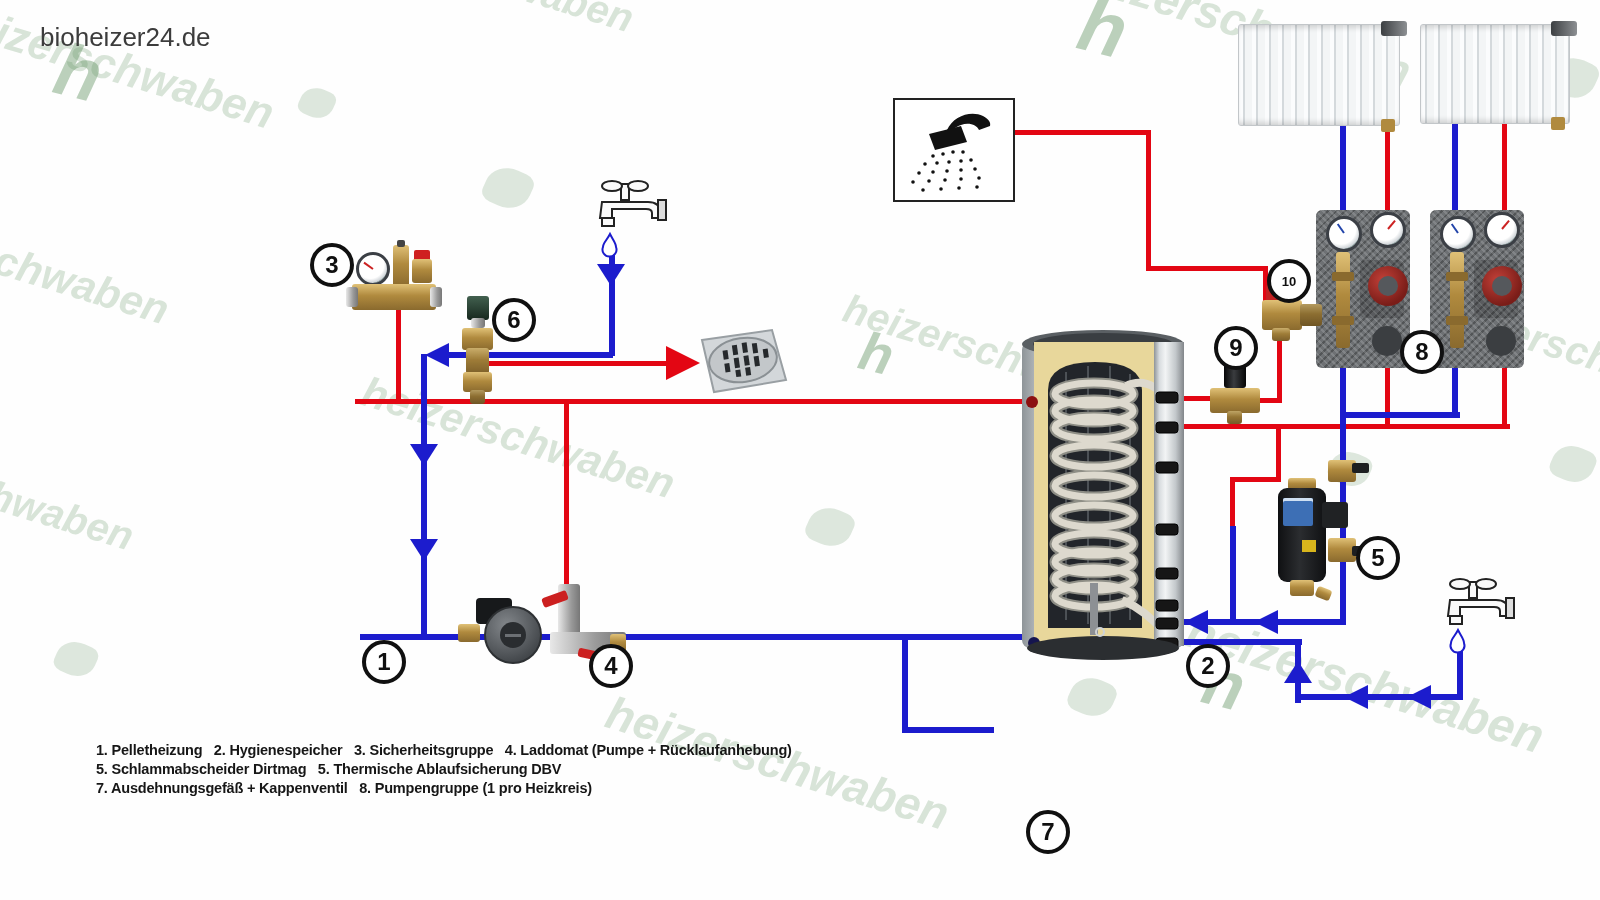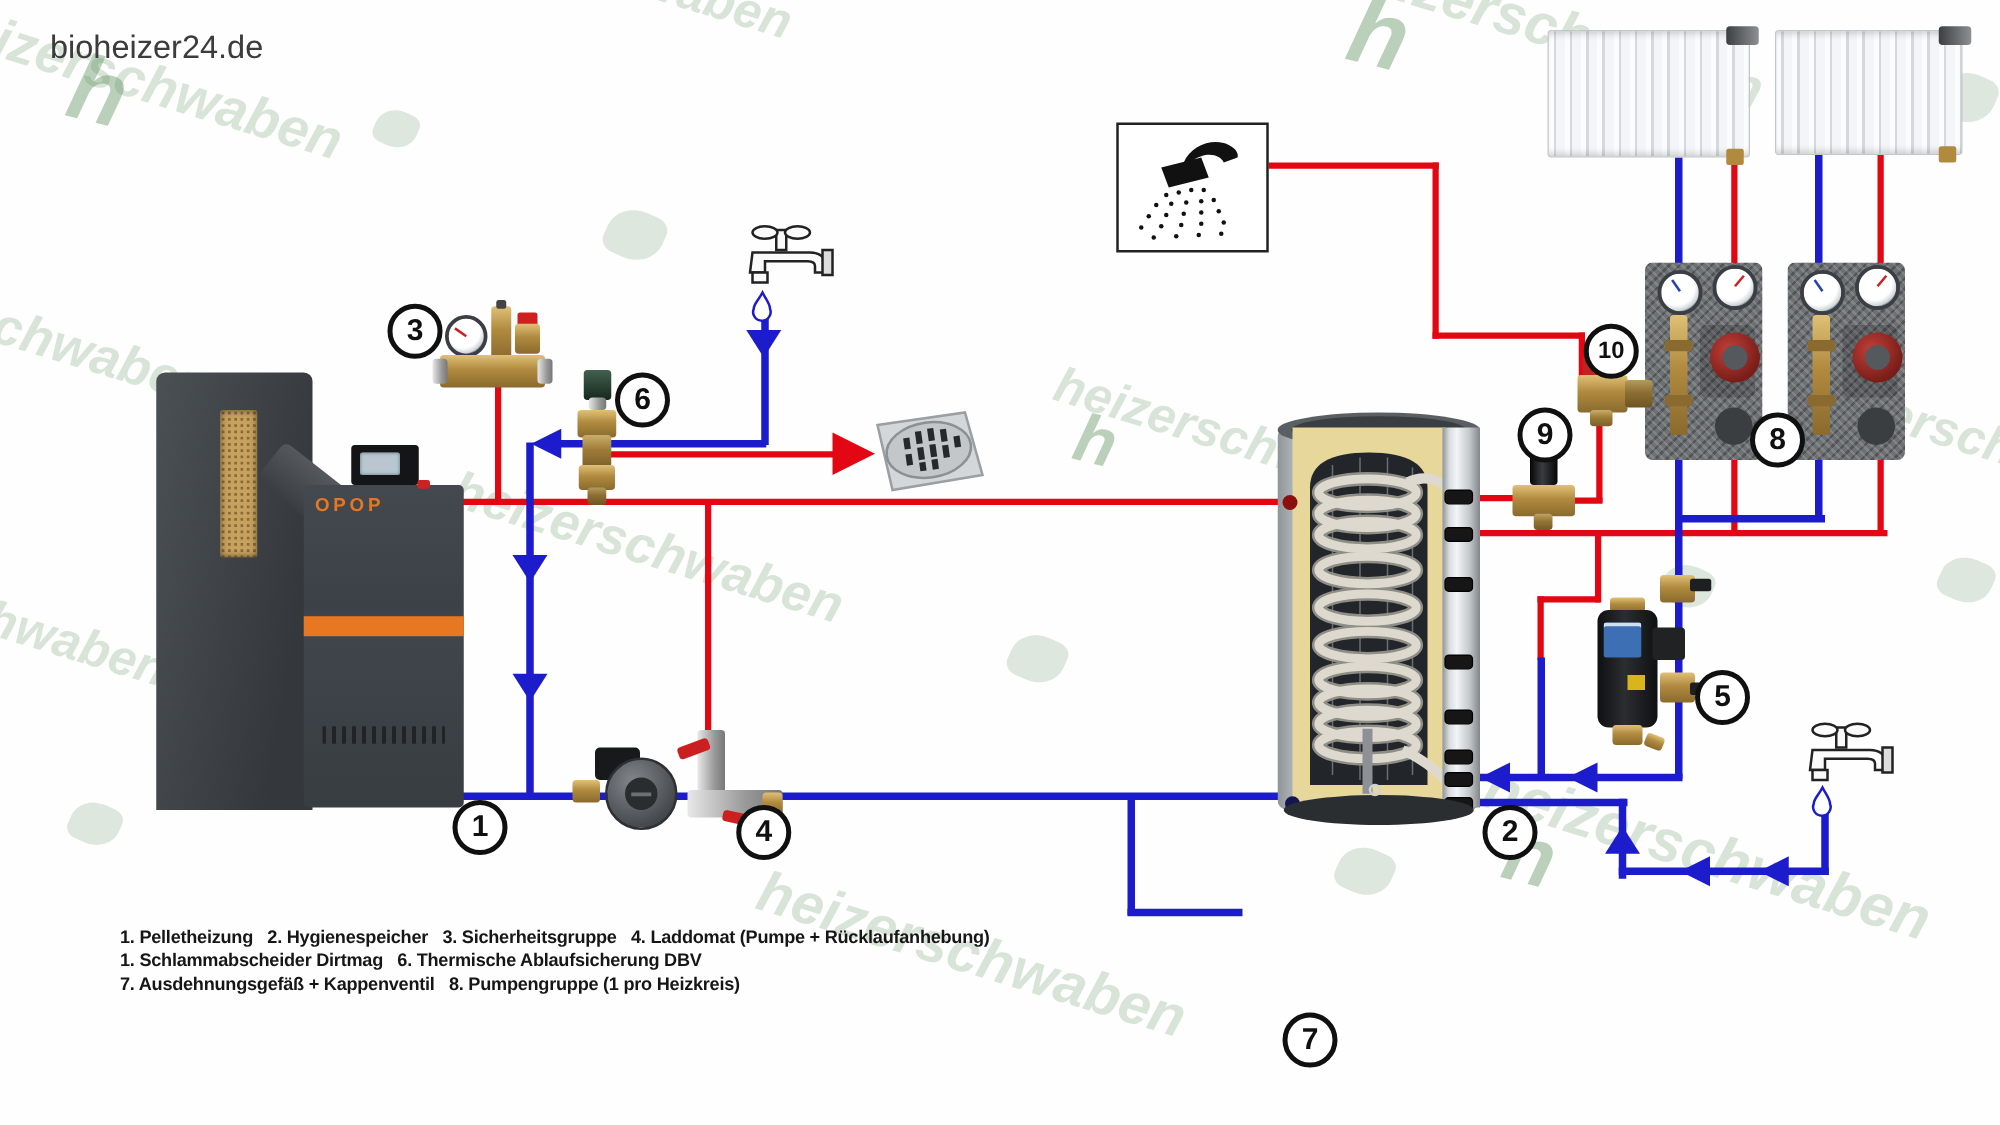--- a/index.html
+++ b/index.html
@@ -130,33 +130,20 @@
   <div class="ad" style="left:597px;top:264px;"></div>
   <div class="ad" style="left:410px;top:444px;"></div>
   <div class="ad" style="left:410px;top:539px;"></div>
   <div class="arr" style="left:666px;top:346px;"></div>
   <div class="al" style="left:1184px;top:610px;"></div>
   <div class="al" style="left:1254px;top:610px;"></div>
   <div class="al" style="left:1344px;top:685px;"></div>
   <div class="al" style="left:1407px;top:685px;"></div>
   <div class="au" style="left:1284px;top:661px;"></div>
 
-  <div class="cmp" style="left:120px;top:295px;width:255px;height:365px;">
-    <div class="abs" style="left:5px;top:3px;width:125px;height:350px;border-radius:7px 7px 0 0;background:linear-gradient(100deg,#4b5055,#34383c 80%);"></div>
-    <div class="abs" style="left:56px;top:33px;width:30px;height:118px;border-radius:3px;background-color:#c6a15f;background-image:radial-gradient(#8a6a33 1px,transparent 1.4px);background-size:5px 5px;box-shadow:inset 0 0 6px rgba(0,0,0,.6);"></div>
-    <div class="abs" style="left:108px;top:58px;width:125px;height:38px;background:linear-gradient(#55595e,#3a3e42);transform:rotate(38deg);transform-origin:left top;border-radius:6px;"></div>
-    <div class="abs" style="left:176px;top:172px;width:42px;height:28px;background:#34373b;transform:rotate(38deg);border-radius:4px;"></div>
-    <div class="abs" style="left:123px;top:93px;width:128px;height:258px;border-radius:4px;background:linear-gradient(180deg,#44494f 0%,#3c4147 38%,#41464c 42%,#383d42 100%);"></div>
-    <div class="abs" style="left:161px;top:61px;width:54px;height:32px;background:#141517;border-radius:3px;"></div>
-    <div class="abs" style="left:168px;top:67px;width:32px;height:18px;background:#b9c6cf;border-radius:2px;box-shadow:inset 0 0 3px #57707e;"></div>
-    <div class="abs" style="left:132px;top:101px;color:#e87722;font-weight:bold;font-size:15px;letter-spacing:3px;">OPOP</div>
-    <div class="abs" style="left:123px;top:198px;width:128px;height:16px;background:#e87722;"></div>
-    <div class="abs" style="left:138px;top:286px;width:98px;height:14px;background:repeating-linear-gradient(90deg,#202427 0 3px,transparent 3px 8px);"></div>
-    <div class="abs" style="left:214px;top:89px;width:10px;height:7px;background:#cc2222;border-radius:2px;"></div>
-  </div>
 
   <svg class="tanksvg" style="left:1022px;top:328px;" width="162" height="334" viewBox="0 0 162 334">
     <defs>
       <linearGradient id="shell" x1="0" y1="0" x2="1" y2="0">
         <stop offset="0" stop-color="#8e9498"></stop>
           <stop offset=".18" stop-color="#d8dcdf"></stop>
         <stop offset=".38" stop-color="#f2f4f5"></stop>
           <stop offset=".72" stop-color="#c3c8cb"></stop>
         <stop offset="1" stop-color="#82868a"></stop>
       </linearGradient>
@@ -396,21 +383,21 @@
 
   <div class="marker" style="left:362px;top:640px;">1</div>
   <div class="marker" style="left:1186px;top:644px;">2</div>
   <div class="marker" style="left:310px;top:243px;">3</div>
   <div class="marker" style="left:589px;top:644px;">4</div>
   <div class="marker" style="left:1356px;top:536px;">5</div>
   <div class="marker" style="left:492px;top:298px;">6</div>
   <div class="marker" style="left:1026px;top:810px;">7</div>
   <div class="marker" style="left:1400px;top:330px;">8</div>
   <div class="marker" style="left:1214px;top:326px;">9</div>
-  <div class="marker" style="left:1267px;top:259px;font-size:19px;">10</div>
+  <div class="marker" style="left:1267px;top:259px;font-size:13px;">10</div>
 
   <div class="cmp" style="left:56px;top:741px;z-index:7;margin-left:40px;">
     <div class="legendline">1. Pelletheizung   2. Hygienespeicher   3. Sicherheitsgruppe   4. Laddomat (Pumpe + Rücklaufanhebung)</div>
-    <div class="legendline">1. Schlammabscheider Dirtmag   6. Thermische Ablaufsicherung DBV</div>
+    <div class="legendline">5. Schlammabscheider Dirtmag   5. Thermische Ablaufsicherung DBV</div>
     <div class="legendline">7. Ausdehnungsgefäß + Kappenventil   8. Pumpengruppe (1 pro Heizkreis)</div>
   </div>
 
 </div>
 
 </body></html>

